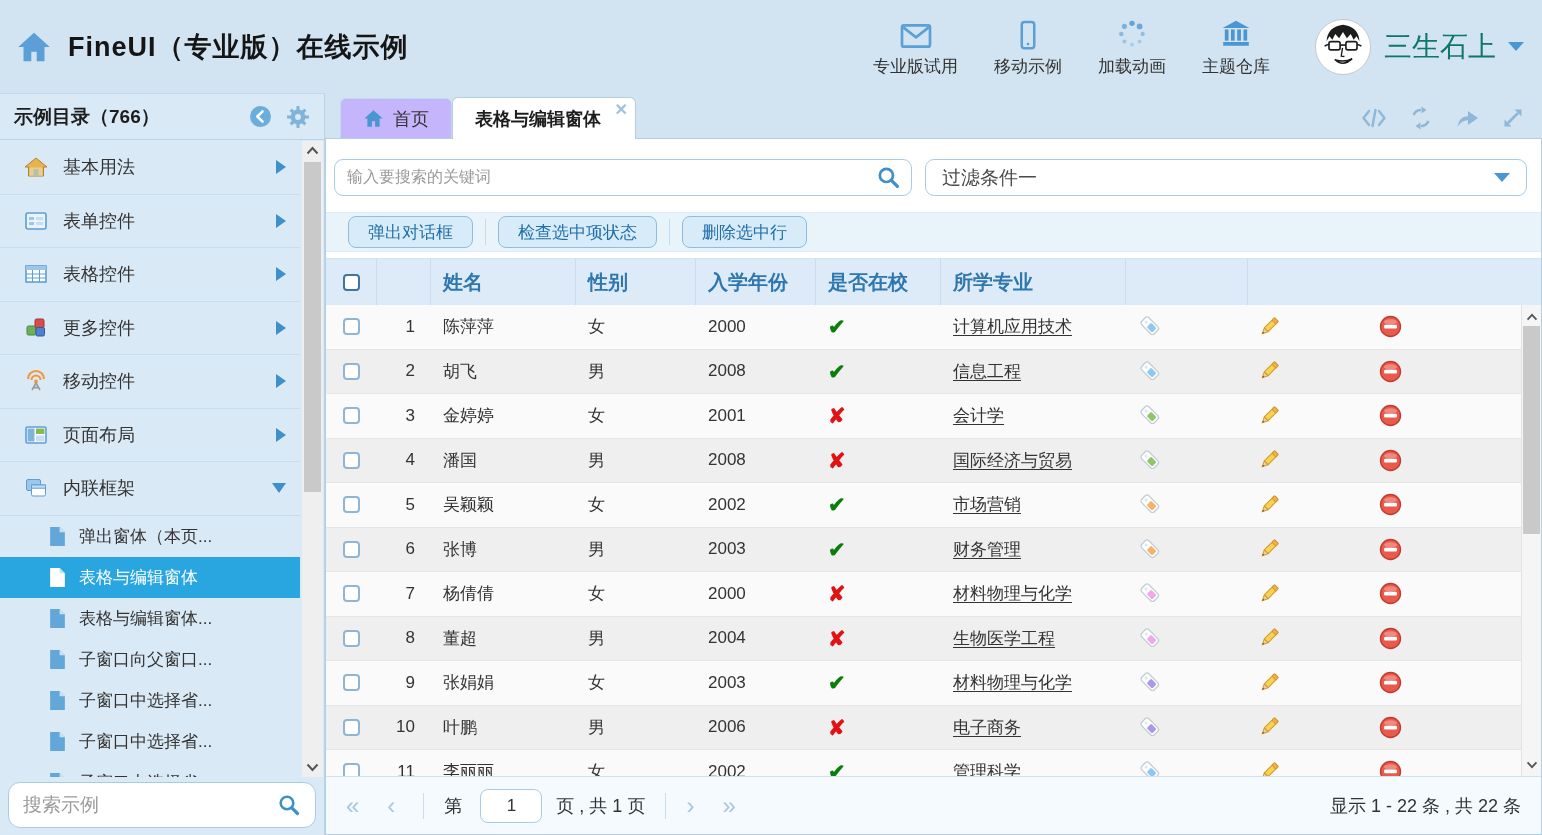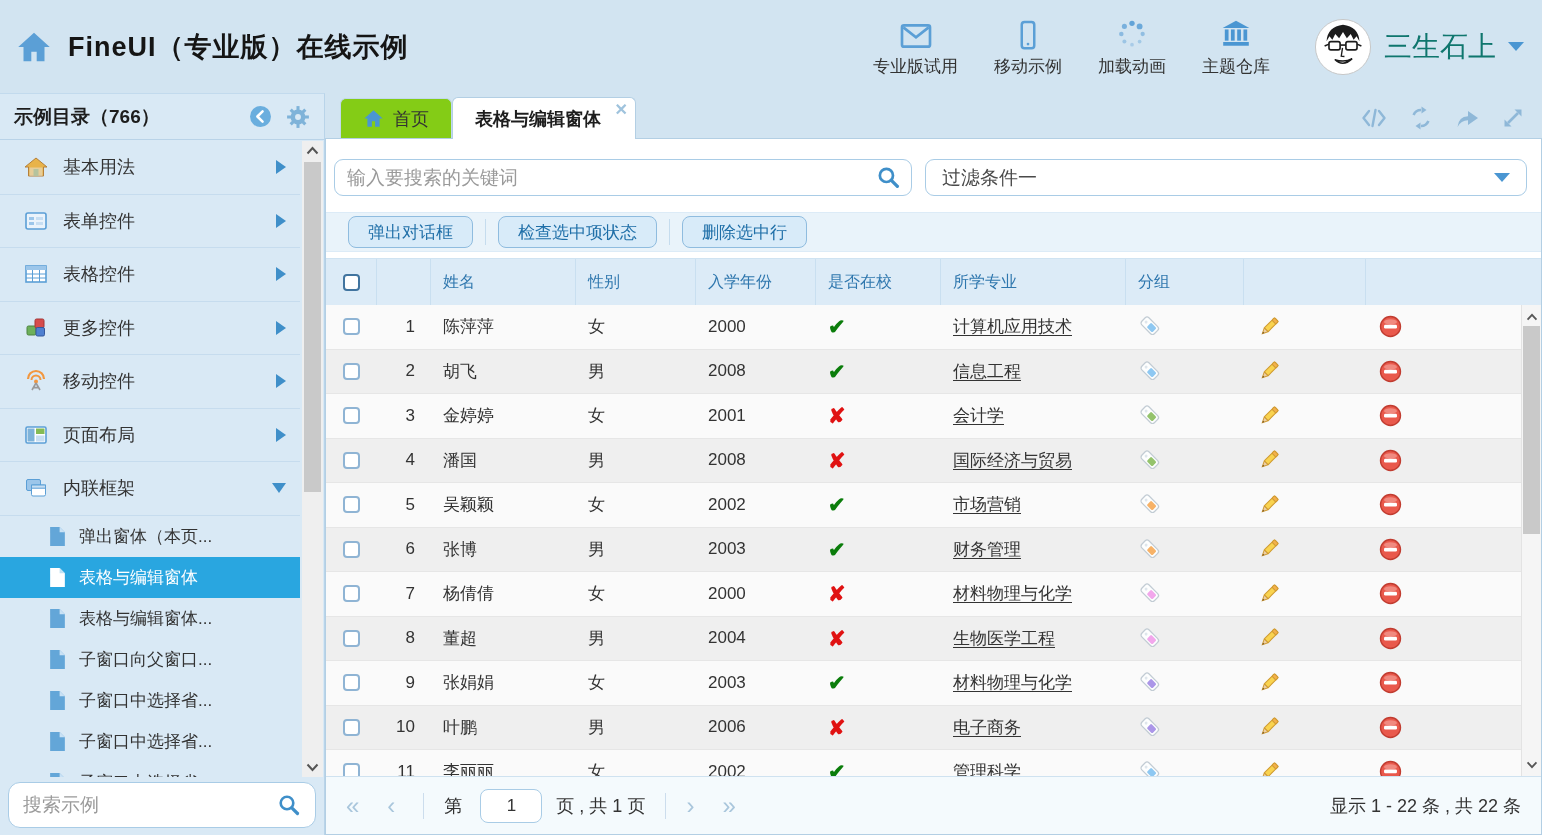--- a/index.html
+++ b/index.html
@@ -42,41 +42,41 @@
 .sthumb { position:absolute; top:21px; left:2px; width:17px; height:330px; background:#c9c9c9; }
 .side-search { position:absolute; bottom:5px; left:8px; right:8px; height:48px; }
 .sinput { height:46px; background:#fff; border:1px solid #a9cce6; border-radius:12px; display:flex; align-items:center; padding:0 14px; }
 .sinput .ph { color:#9a9a9a; font-size:19px; flex:1; }
 
 
 .main { flex:1; display:flex; flex-direction:column; min-width:0; }
 .tabbar { height:45px; display:flex; align-items:flex-end; padding-left:15px; position:relative; }
 .tab { display:flex; align-items:center; gap:9px; padding:0 22px; height:40px; font-size:18px; cursor:pointer;
        border-top-left-radius:6px; border-top-right-radius:6px; }
-.tab.home { background:#84cc16; border:1px solid #c2d9ec; border-bottom:none; color:#333; }
+.tab.home { background:#c4b5fd; border:1px solid #c2d9ec; border-bottom:none; color:#333; }
 .tab.active { background:#fff; border:1px solid #b3cfe4; border-bottom:none; font-weight:bold; color:#1d1d1d;
               position:relative; margin-bottom:-1px; height:42px; padding-right:34px; z-index:2; }
 .tab-close { position:absolute; top:2px; right:7px; color:#9fc3dd; font-weight:bold; font-size:16px; cursor:pointer; }
 .tab-tools { position:absolute; right:18px; top:13px; display:flex; gap:22px; align-items:center; }
 .tab-tools span { display:flex; cursor:pointer; }
 
 .panel { flex:1; background:#fff; border:1px solid #b3cfe4; display:flex; flex-direction:column; overflow:hidden; min-height:0; }
 .filter-row { display:flex; gap:13px; padding:20px 14px 0 8px; }
 .search-box { flex:0 0 578px; height:37px; border:1px solid #a9cce6; border-radius:9px; display:flex; align-items:center; padding:0 10px 0 12px; background:#fff; }
-.search-box .ph { flex:1; color:#9a9a9a; font-size:19px; }
+.search-box .ph { flex:1; color:#9a9a9a; font-size:16px; }
 .select-box { flex:1; height:37px; border:1px solid #a9cce6; border-radius:9px; display:flex; align-items:center; padding:0 16px; font-size:19px; color:#4a4a4a; background:#fff; cursor:pointer; }
 .select-box .sel-caret { margin-left:auto; width:0; height:0; border-left:8px solid transparent; border-right:8px solid transparent; border-top:9px solid #4a96d2; }
 
 .toolbar { margin-top:16px; height:40px; background:#e9f3fa; border-top:1px solid #dcebf7; border-bottom:1px solid #dcebf7; display:flex; align-items:center; padding-left:22px; }
 .tbtn { height:32px; padding:0 19px; background:#d8ebf9; border:1px solid #8fbcdf; border-radius:8px; color:#1f6fa8; font-size:17px; display:flex; align-items:center; cursor:pointer; }
 .tsep { width:1px; height:26px; background:#c5dcee; margin:0 12px; }
 
 
 .thead { margin-top:6px; height:47px; background:#dcebf7; display:flex; border-top:1px solid #cfe3f2; }
-.th { display:flex; align-items:center; font-size:16px; color:#2f77ae; border-right:1px solid #c9dff0; padding-left:12px; }
+.th { display:flex; align-items:center; font-size:20px; color:#2f77ae; border-right:1px solid #c9dff0; padding-left:12px;font-weight:bold; }
 .th:last-child { border-right:none; }
 .c0 { width:51px; justify-content:center; padding-left:0; flex:none; }
 .c1 { width:54px; flex:none; }
 .c2 { width:145px; flex:none; }
 .c3 { width:120px; flex:none; }
 .c4 { width:120px; flex:none; }
 .c5 { width:125px; flex:none; }
 .c6 { width:185px; flex:none; }
 .c7 { width:118px; flex:none; }
 .c8 { width:122px; flex:none; }
@@ -470,21 +470,20 @@
         <div class="thead">
           <div class="th c0">
               <span class="cb hd"></span>
             </div>
           <div class="th c1"></div>
           <div class="th c2">姓名</div>
           <div class="th c3">性别</div>
           <div class="th c4">入学年份</div>
           <div class="th c5">是否在校</div>
           <div class="th c6">所学专业</div>
-          <div class="th c7">分组</div>
           <div class="th c8"></div>
           <div class="th c9"></div>
         </div>
 
         <div class="tbody">
           <div class="trow">
               <div class="td c0">
                 <span class="cb"></span>
               </div>
               <div class="td c1">1</div>

